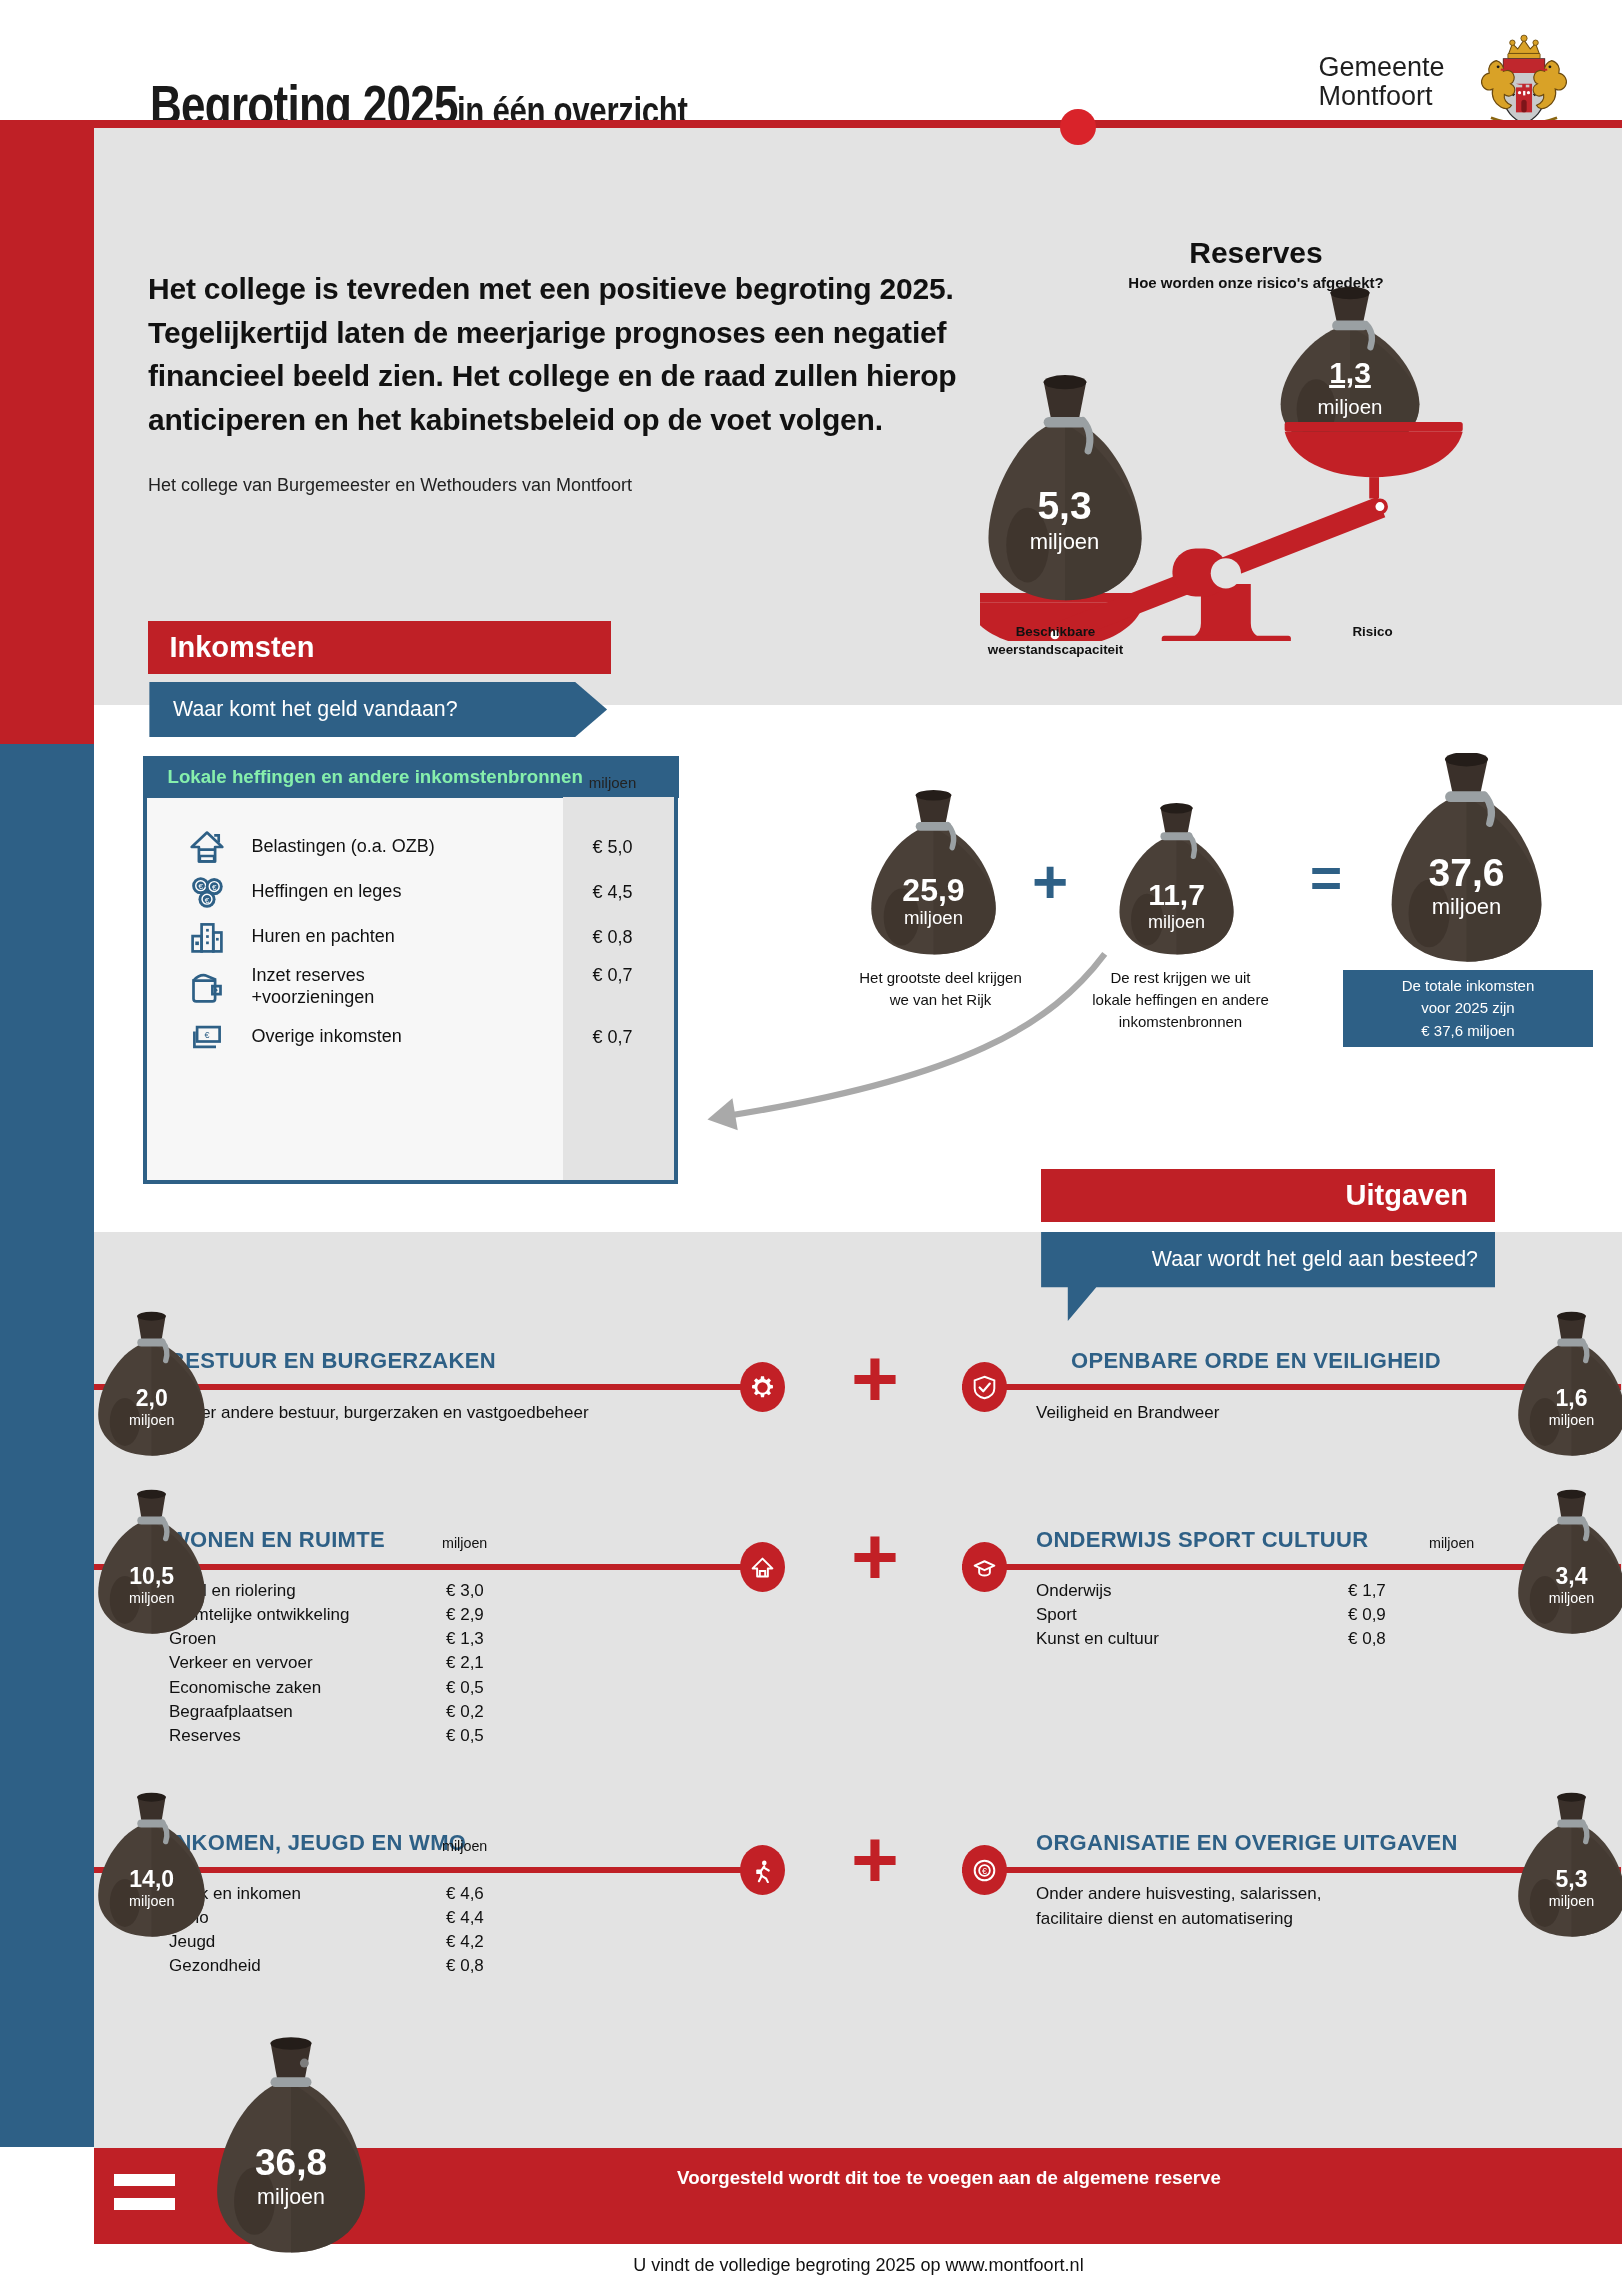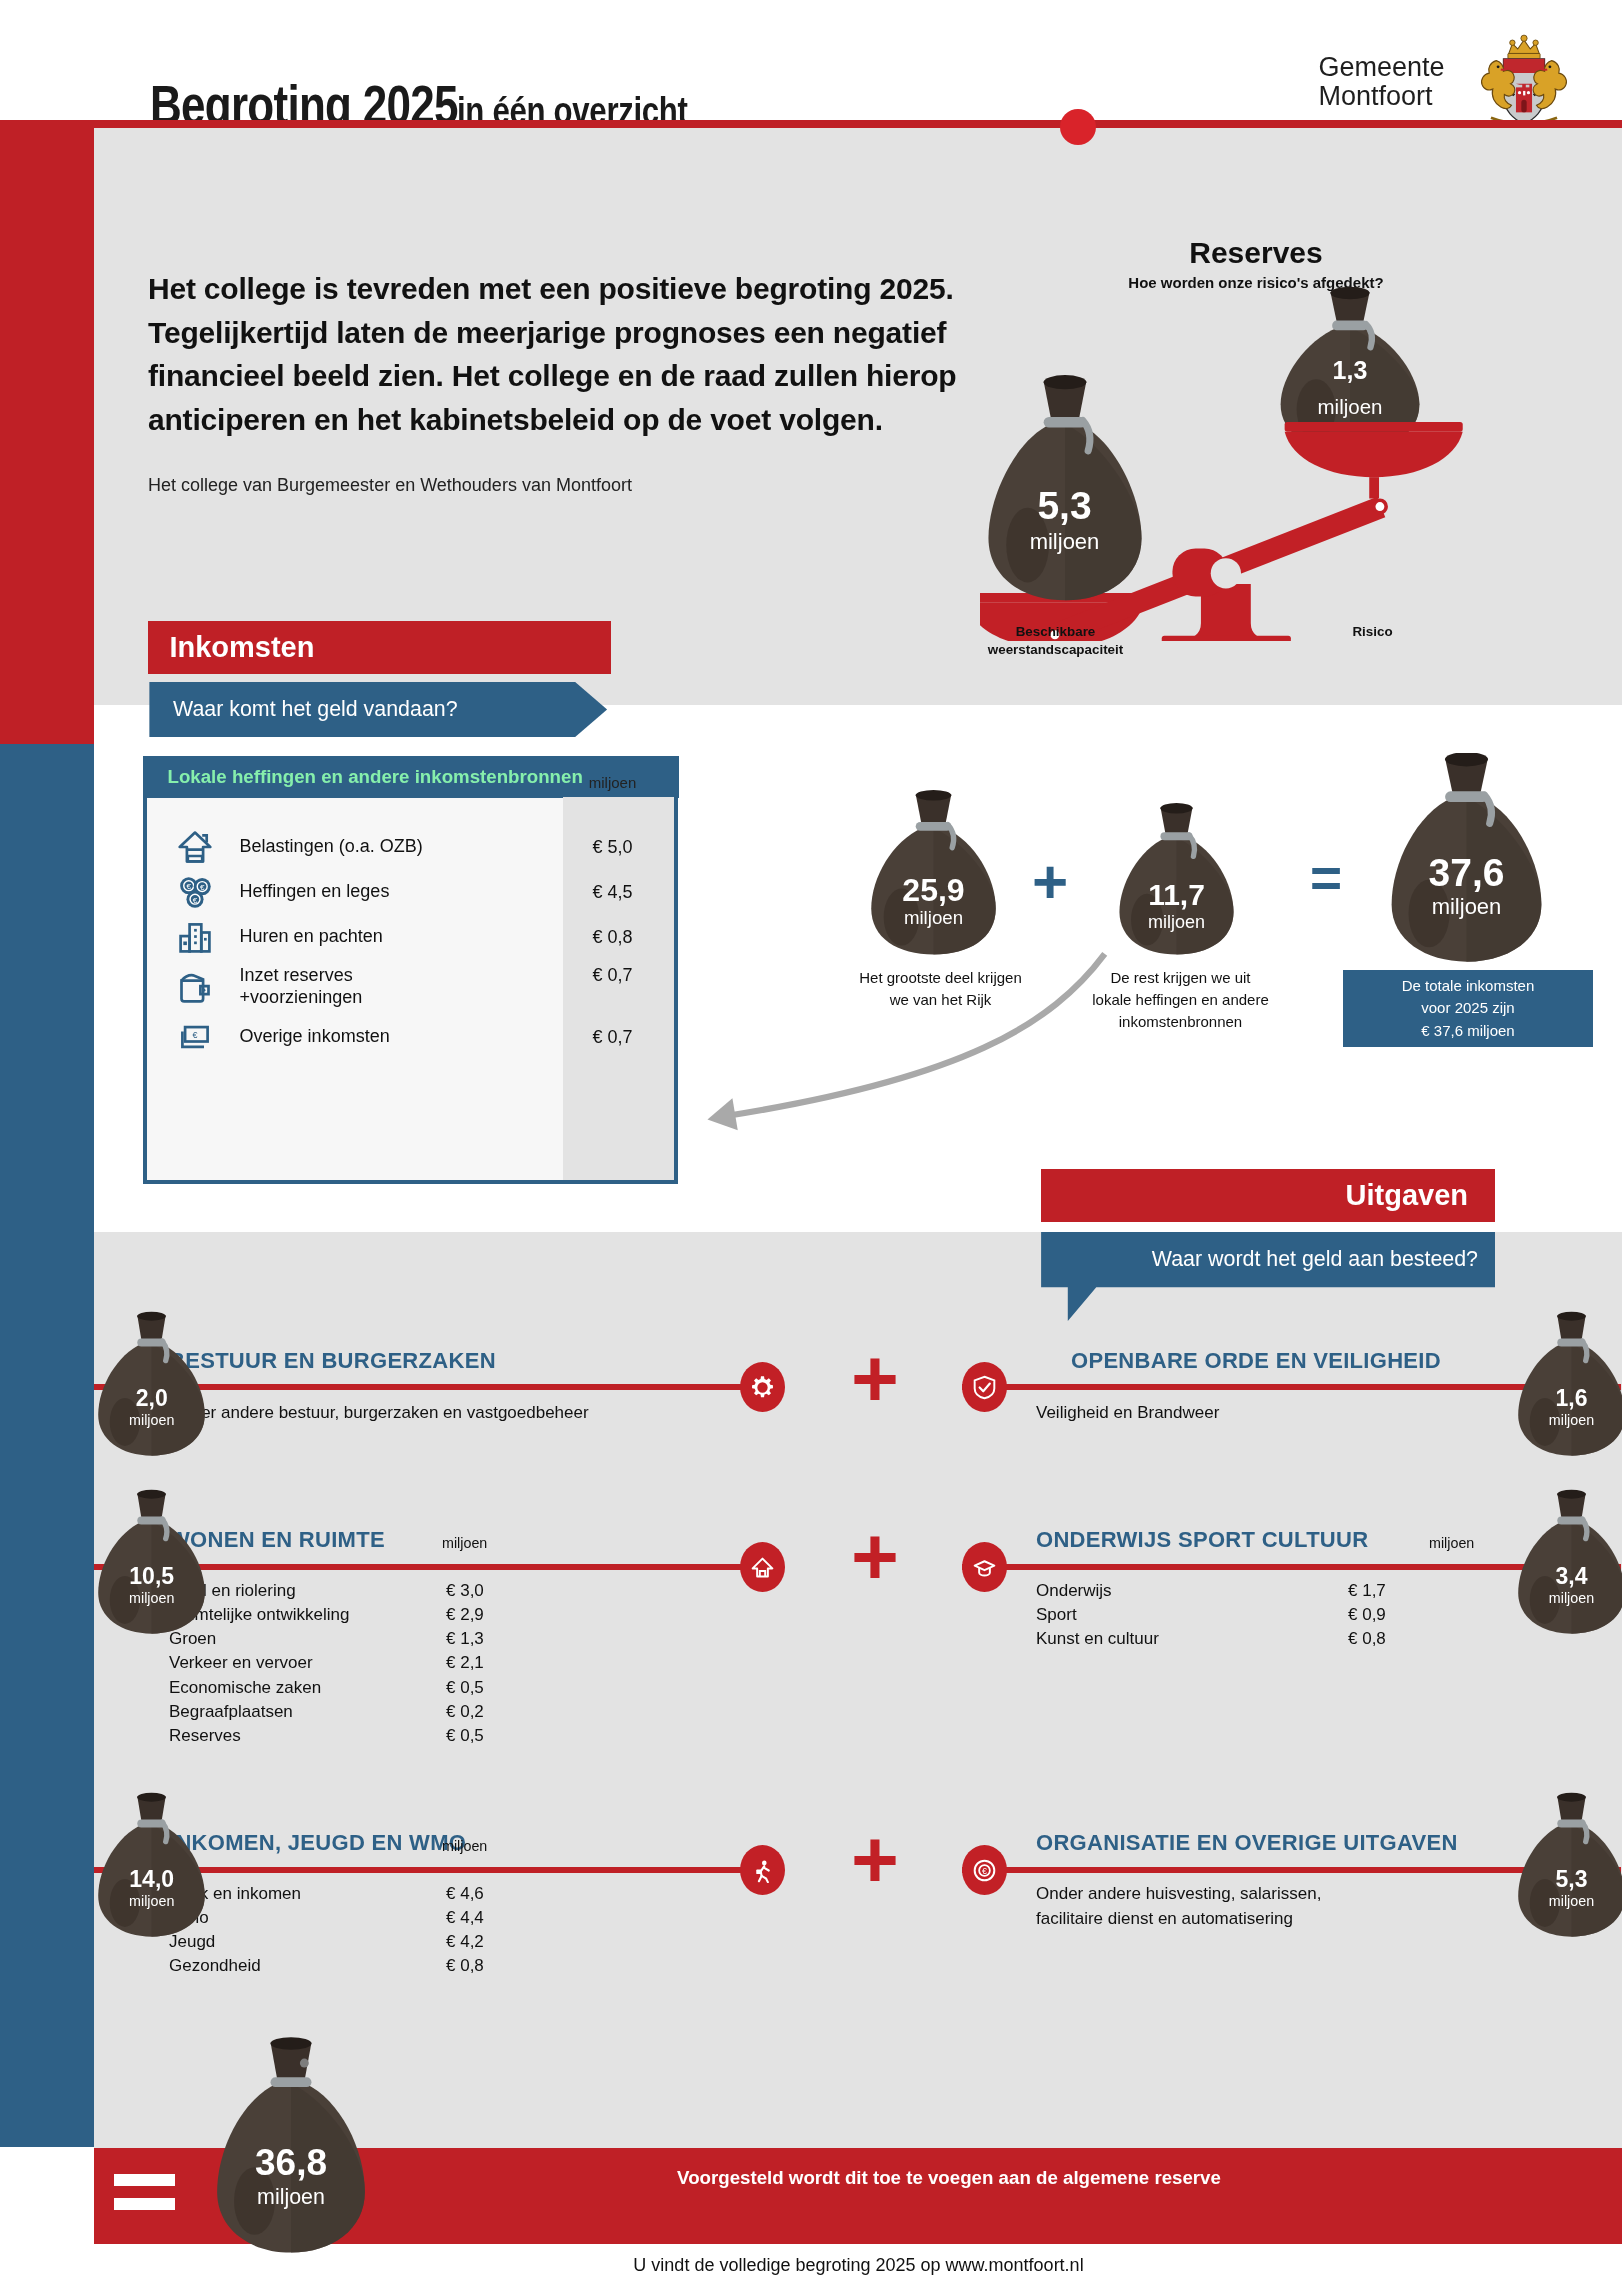--- a/index.html
+++ b/index.html
@@ -63,21 +63,21 @@
     font-weight: 400; line-height: 1.0;
   }
 
   
   .sec-red { position: absolute; background: #bf2026; color: #fff; font-size: 29px; font-weight: 700; display: flex; align-items: center; }
 
   
   .inc-table { position: absolute; left: 143px; top: 756px; width: 535px; height: 428px; border: 4.5px solid #2e6086; background: #f7f7f7; }
   .inc-head { height: 42px; background: #2e6086; color: #86efac; font-size: 18.7px; font-weight: 700; display: flex; align-items: center; padding-left: 25px; margin: -4.5px -4.5px 0 -4.5px; }
   .inc-valcol { position: absolute; right: 0; top: 37px; width: 111px; bottom: 0; background: #e3e3e3; }
-  .inc-rows { position: relative; padding-top: 16px; }
+  .inc-rows { position: relative; padding-top: 16px; padding-left: 12px; }
   .miljoen-lbl { position: absolute; right: 12.5px; top: 14.3px; width: 98px; text-align: center; font-size: 15px; color: #222; }
   .inc-row { position: relative; display: flex; align-items: center; height: 45px; padding-left: 19.6px; }
   .inc-row.tall { height: 55px; align-items: center; }
   .inc-icon { width: 57px; height: 39px; flex: 0 0 57px; display: flex; align-items: center; justify-content: center; }
   .inc-icon svg { width: 36px; height: 36px; }
   .inc-label { font-size: 18px; color: #111; margin-left: 16px; line-height: 1.22; }
   .inc-value { position: absolute; right: 12.5px; width: 98px; text-align: center; font-size: 18px; color: #111; }
 
   
   .eq-sign { position: absolute; color: #2e6086; font-weight: 700; line-height: 1; }
@@ -175,21 +175,21 @@
     <div class="bag" style="left:281px; top:18px; width:178px; height:169px;">
       <svg viewBox="0 0 200 190">
         <path d="M78 8 h44 l-8 38 h-28 z" fill="#3a302a"></path>
         <ellipse cx="100" cy="9" rx="22" ry="7" fill="#241d19"></ellipse>
         <path d="M86 48 C50 62 22 104 22 134 C22 168 55 186 100 186 C145 186 178 168 178 134 C178 104 150 62 114 48 Z" fill="#4a4038"></path>
         <path d="M100 48 C132 60 178 104 178 134 C178 168 145 186 100 186 Z" fill="#433a32" opacity="0.75"></path>
         <ellipse cx="62" cy="140" rx="22" ry="34" fill="#3a3129" opacity="0.7"></ellipse>
         <rect x="80" y="40" width="40" height="11" rx="5" fill="#9aa0a3"></rect>
         <path d="M118 44 q10 10 5 26" stroke="#9aa0a3" stroke-width="7" fill="none" stroke-linecap="round"></path>
       </svg>
-      <div class="amt" style="top:73px; font-size:25px;">1,3</div>
+      <div class="amt" style="top:73px; font-size:30px;text-decoration:underline;">1,3</div>
       <div class="unit" style="top:112px; font-size:20.5px;">miljoen</div>
     </div>
 
     <svg style="position:absolute;left:0;top:0;width:579px;height:374px;" viewBox="0 0 650 420">
 
       <rect x="342" y="174" width="200" height="11" rx="3" fill="#c22026"></rect>
       <path d="M342 185 H542 C534 216 494 236 442 236 C390 236 350 216 342 185 Z" fill="#c22026"></path>
       <rect x="437" y="236" width="11" height="24" fill="#c22026"></rect>
 
       <rect x="-16" y="366" width="200" height="11" rx="3" fill="#c22026"></rect>

